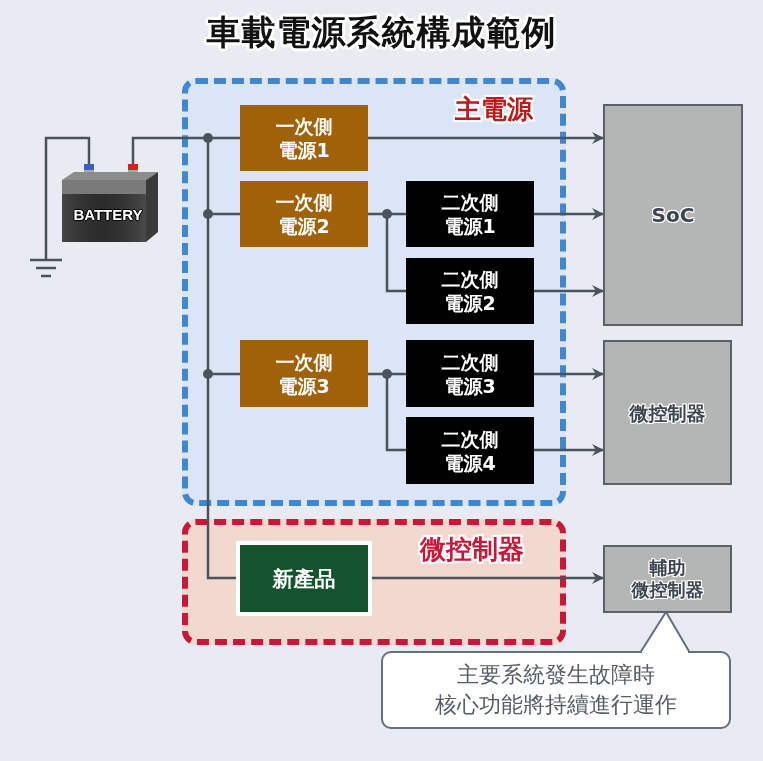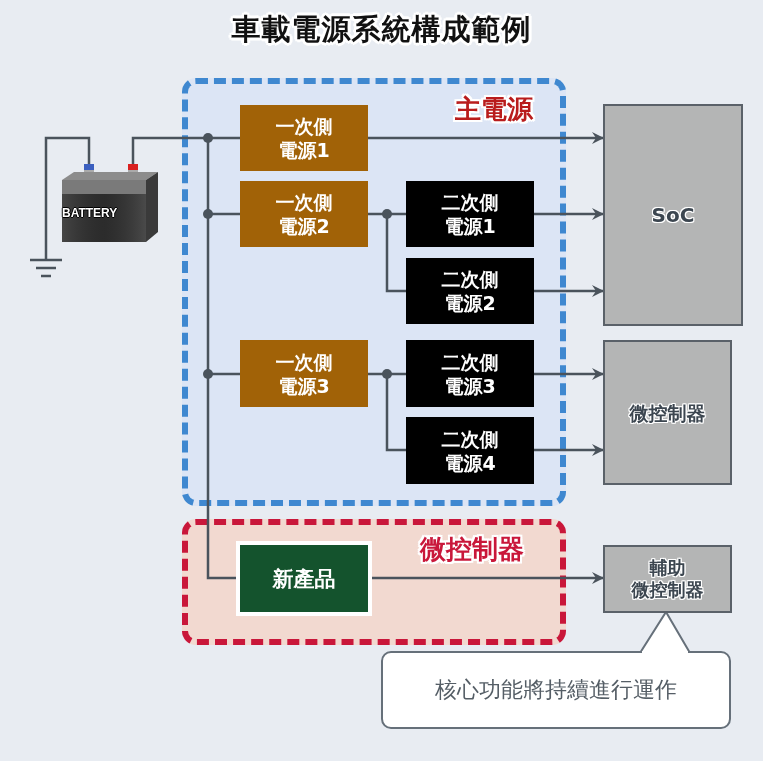--- a/index.html
+++ b/index.html
@@ -6,21 +6,21 @@
   body {
     width: 763px; height: 761px;
     background: #e8ecf2;
     position: relative;
     overflow: hidden;
     font-family: "DejaVu Sans", sans-serif;
   }
   .abs { position: absolute; }
   .title {
     left: 0; width: 763px; top: 10px; text-align: center;
-    font-size: 29px; font-weight: bold; color: #111;
+    font-size: 34px; font-weight: bold; color: #111;
     letter-spacing: 1px;
     text-shadow: 3px 0 0 #fff, -3px 0 0 #fff, 0 3px 0 #fff, 0 -3px 0 #fff,
                  2px 2px 0 #fff, -2px -2px 0 #fff, 2px -2px 0 #fff, -2px 2px 0 #fff;
   }
   .zone-main {
     left: 182px; top: 78px; width: 372px; height: 416px;
     background: #dce5f5;
     border: 6px dashed #3f88d0; border-radius: 14px;
   }
   .zone-red {
@@ -55,23 +55,23 @@
   }
   .callout {
     left: 381px; top: 651px; width: 350px; height: 78px;
     background: #fff; border: 2px solid #66707a; border-radius: 10px;
     box-sizing: border-box; color: #555e66; font-size: 22px;
     line-height: 30px; text-align: center;
     display: flex; flex-direction: column; justify-content: center;
   }
   svg.wires { position: absolute; left: 0; top: 0; }
   .battery-label {
-    left: 62px; top: 206px; width: 92px; text-align: left;
+    left: 62px; top: 206px; width: 92px; text-align: center;
     color: #fff; font-family: "Liberation Sans", sans-serif;
-    font-size: 12px; font-weight: bold;
+    font-size: 15px; font-weight: bold;
     text-shadow: 1px 0 0 #000, -1px 0 0 #000, 0 1px 0 #000, 0 -1px 0 #000;
   }
 </style>
 </head>
 <body>
 
 <div class="abs title">車載電源系統構成範例</div>
 
 <div class="abs zone-main"></div>
 <div class="abs zone-red"></div>
@@ -184,16 +184,17 @@
 </div>
 <div class="abs box gray" style="left:603px; top:340px; width:129px; height:145px;">
   <span>微控制器</span>
 </div>
 <div class="abs box gray" style="left:603px; top:545px; width:129px; height:68px; font-size:18px; line-height:22px;">
   <span>輔助</span>
   <span>微控制器</span>
 </div>
 
 <div class="abs callout">
+  <div>主要系統發生故障時</div>
   <div>核心功能將持續進行運作</div>
 </div>
 
 <div class="abs" style="left:642px; top:651px; width:46px; height:3px; background:#fff;"></div>
 
 </body></html>

